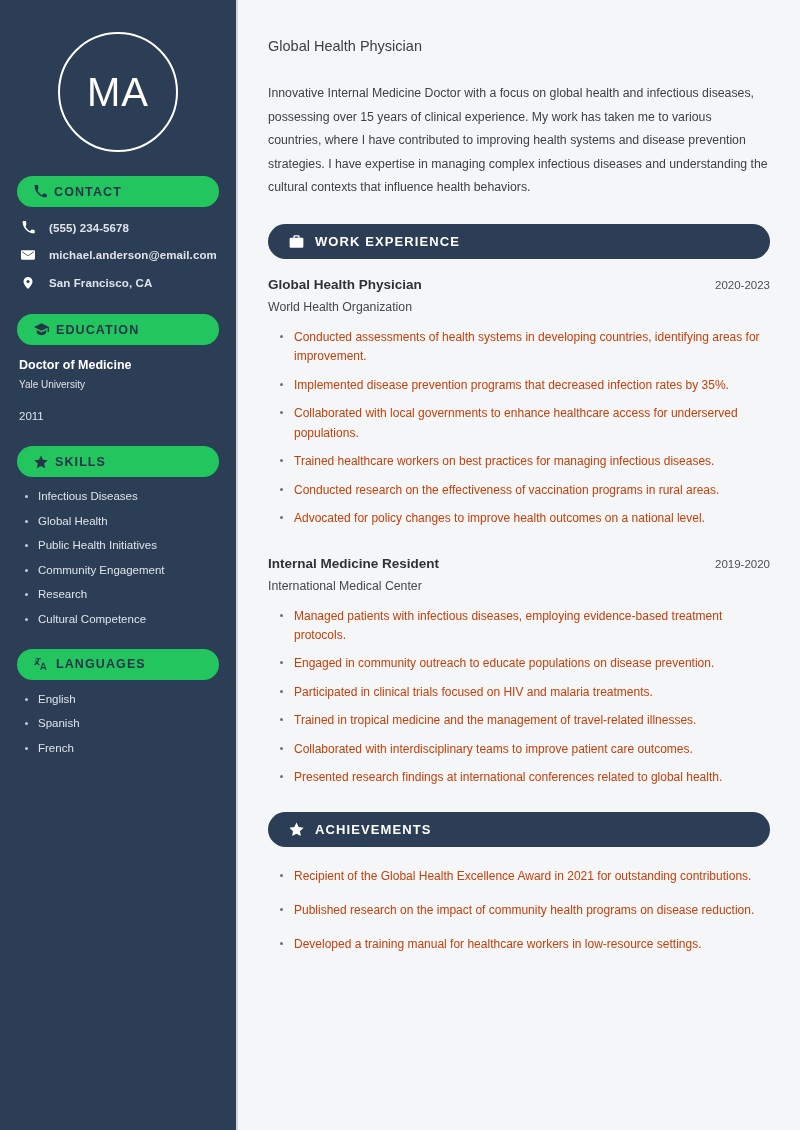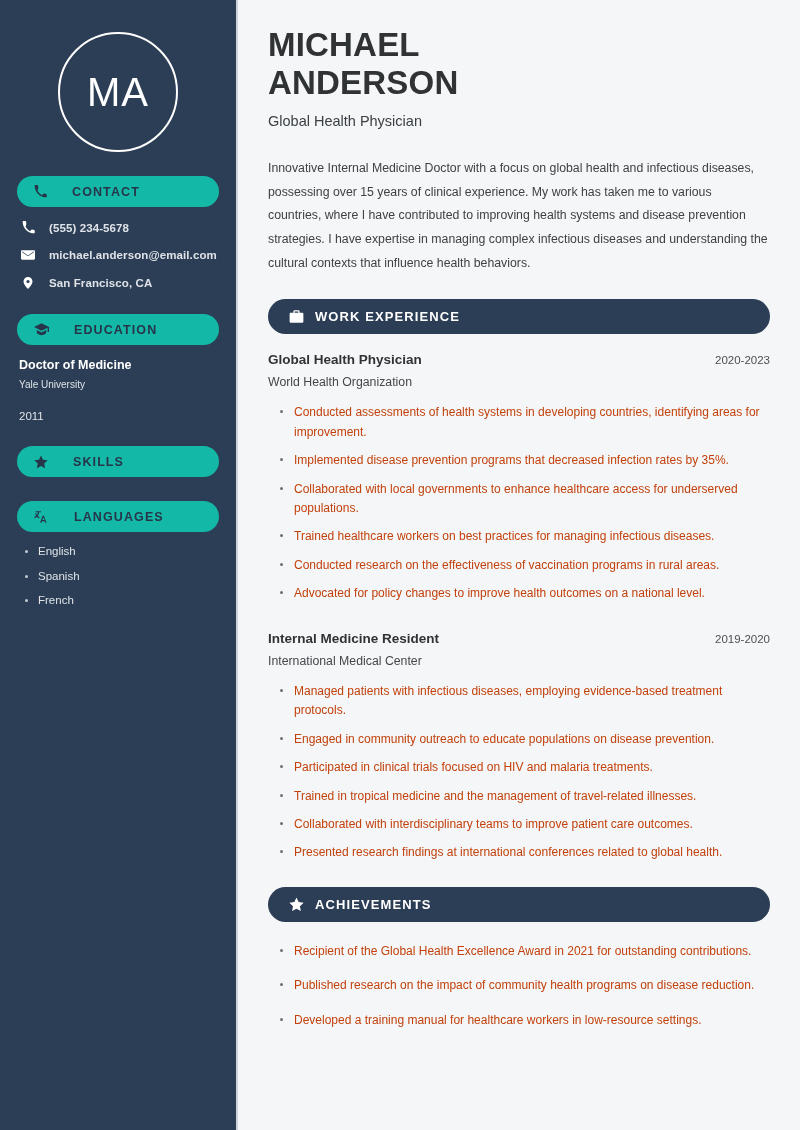--- a/index.html
+++ b/index.html
@@ -47,28 +47,28 @@
   .monogram-text {
     font-size: 40px;
     font-weight: 400;
     letter-spacing: 1px;
     color: #ffffff;
     line-height: 1;
   }
 
   
   .pill {
-    background: #14b8a6;
+    background: #22c55e;
     color: #2c3e55;
     border-radius: 999px;
     height: 31px;
     display: flex;
     align-items: center;
     padding: 0 17px;
-    gap: 25px;
+    gap: 7px;
     margin-top: 24px;
   }
   .pill .pill-label {
     font-size: 12.5px;
     font-weight: bold;
     letter-spacing: 1.1px;
     color: #26354a;
   }
   .pill .ico { display: flex; align-items: center; }
   .pill .ico svg { display: block; }
@@ -293,44 +293,48 @@
 
     <div class="pill">
       <span class="ico">
         <svg width="14" height="14" viewBox="0 0 24 24" fill="#26354a">
             <path d="M12 .8l3.4 7.3 8 1-5.9 5.5 1.5 7.9L12 18.7 4.9 22.5l1.5-7.9L.6 9.1l8-1L12 .8z"></path>
           </svg>
       </span>
       <span class="pill-label">SKILLS</span>
     </div>
 
+    <ul class="side-list">
+      <li>Infectious Diseases</li>
+      <li>Global Health</li>
+      <li>Public Health Initiatives</li>
+      <li>Community Engagement</li>
+      <li>Research</li>
+      <li>Cultural Competence</li>
+    </ul>
 
     <div class="pill">
       <span class="ico">
         <svg width="15" height="14" viewBox="0 0 24 24" fill="#26354a">
             <path d="M2 2h9v2H7.9c-.3 2.4-1.1 4.4-2.3 6 .9 1 2 1.8 3.1 2.3l-.8 1.9c-1.4-.6-2.7-1.5-3.8-2.7-1.1 1.2-2.4 2.1-3.8 2.7L-.5 12c1.1-.5 2.2-1.3 3.1-2.3-.8-1-1.4-2.2-1.8-3.5h2.1c.3.8.7 1.6 1.2 2.2.9-1.3 1.5-2.8 1.8-4.4H2V2zm11.8 8h2.4l4.3 12h-2.2l-1-2.9h-4.6l-1 2.9h-2.2l4.3-12zm.3 7.2h3.3L15 12.6l-1.6 4.6z"></path>
           </svg>
       </span>
       <span class="pill-label">LANGUAGES</span>
     </div>
 
     <ul class="side-list">
       <li>English</li>
       <li>Spanish</li>
       <li>French</li>
     </ul>
 
   </aside>
 
   <main class="main">
 
-    <h1 class="name">
-      <span>MICHAEL</span><br>
-      <span>ANDERSON</span>
-    </h1>
 
     <div class="title">Global Health Physician</div>
 
     <p class="summary">Innovative Internal Medicine Doctor with a focus on global health and infectious diseases, possessing over 15 years of clinical experience. My work has taken me to various countries, where I have contributed to improving health systems and disease prevention strategies. I have expertise in managing complex infectious diseases and understanding the cultural contexts that influence health behaviors.</p>
 
     <div class="sec-bar">
       <span class="ico">
         <svg width="15" height="14" viewBox="0 0 24 22" fill="#ffffff">
             <path d="M9 0h6c1.1 0 2 .9 2 2v2h4c1.1 0 2 .9 2 2v12c0 1.1-.9 2-2 2H3c-1.1 0-2-.9-2-2V6c0-1.1.9-2 2-2h4V2c0-1.1.9-2 2-2zm0 4h6V2H9v2z"></path>
           </svg>

